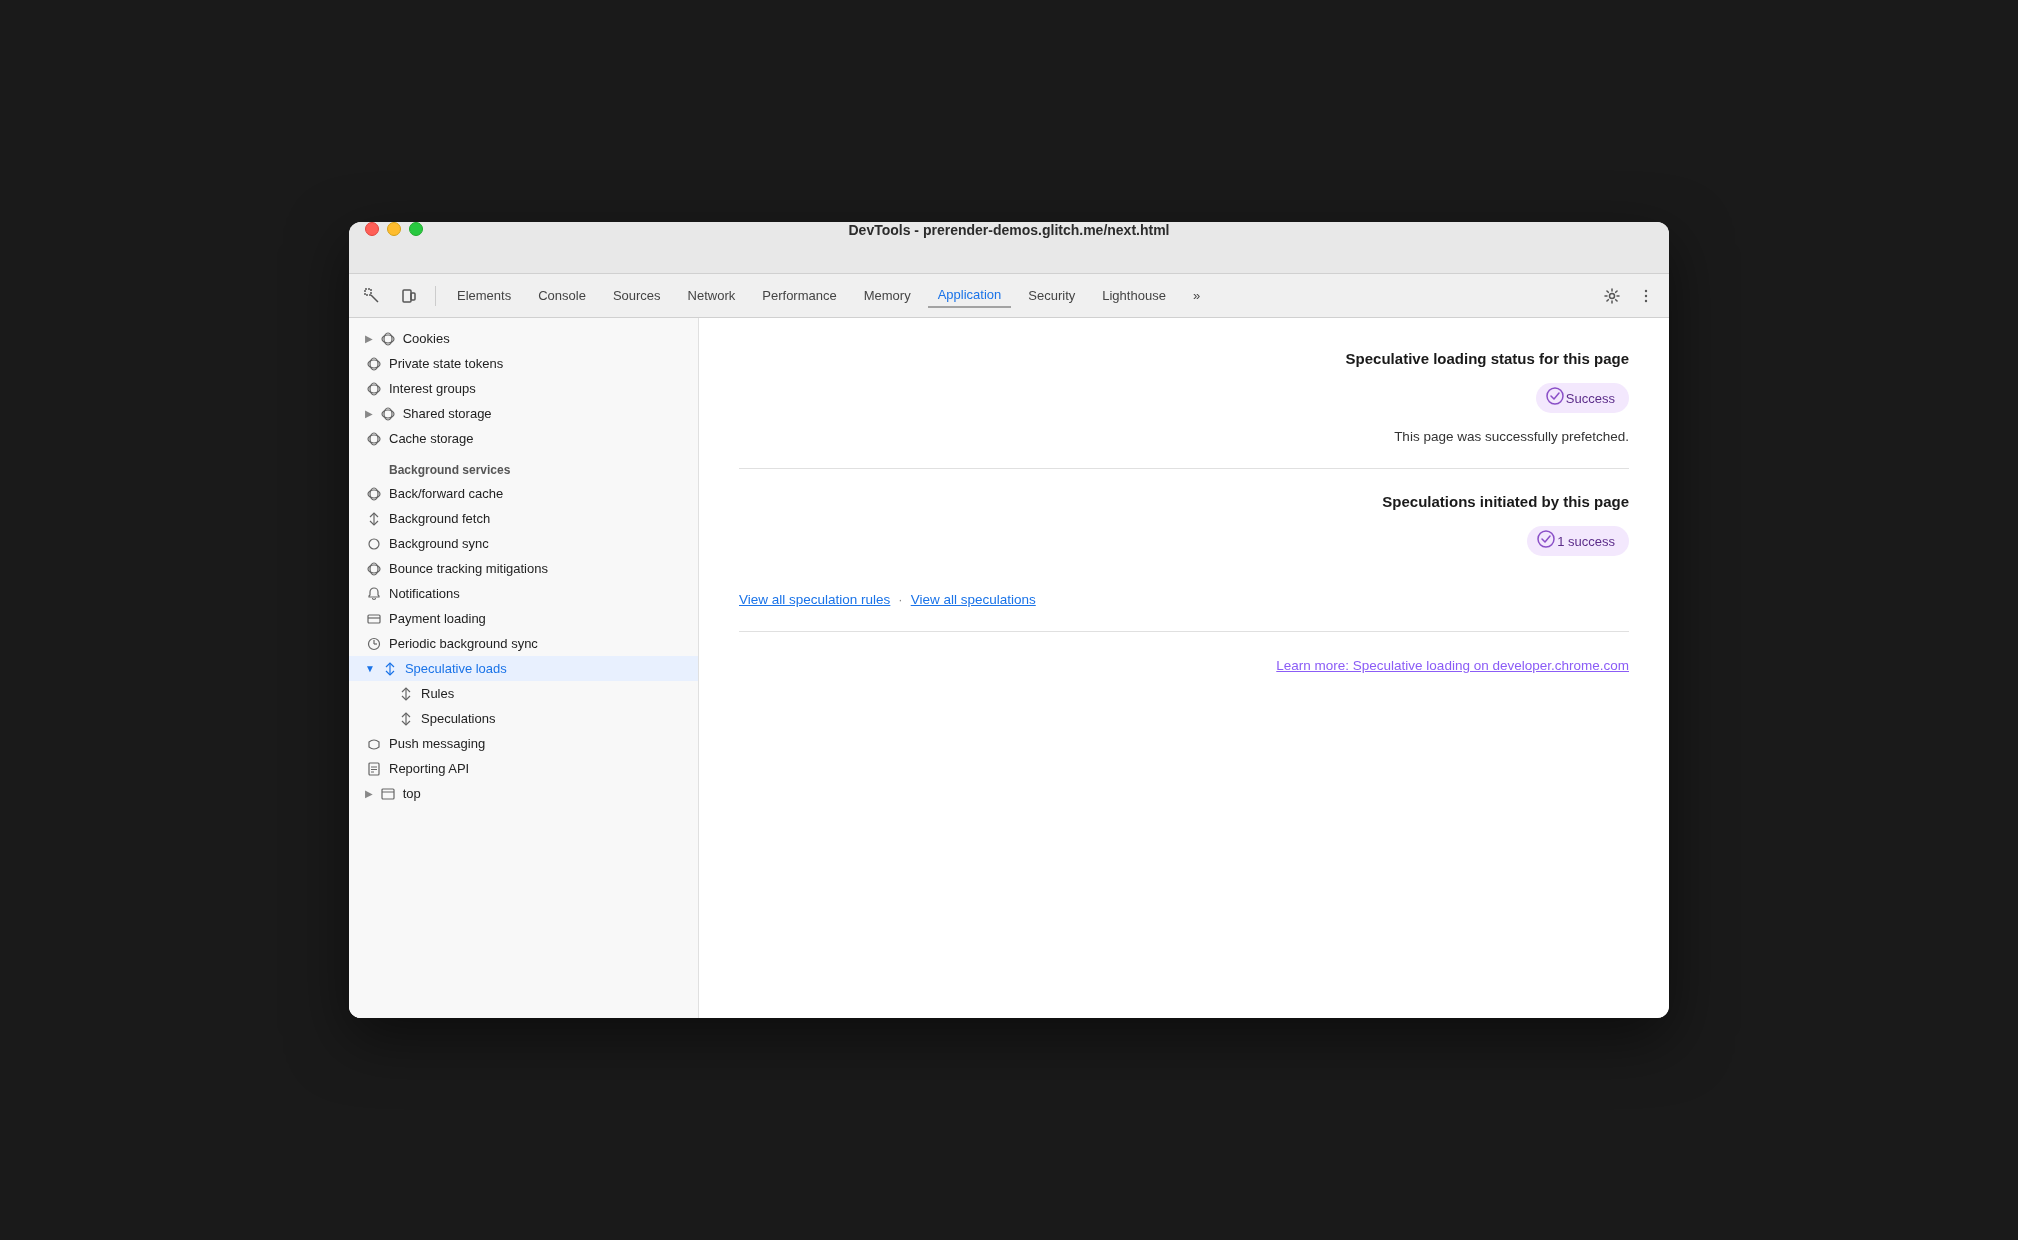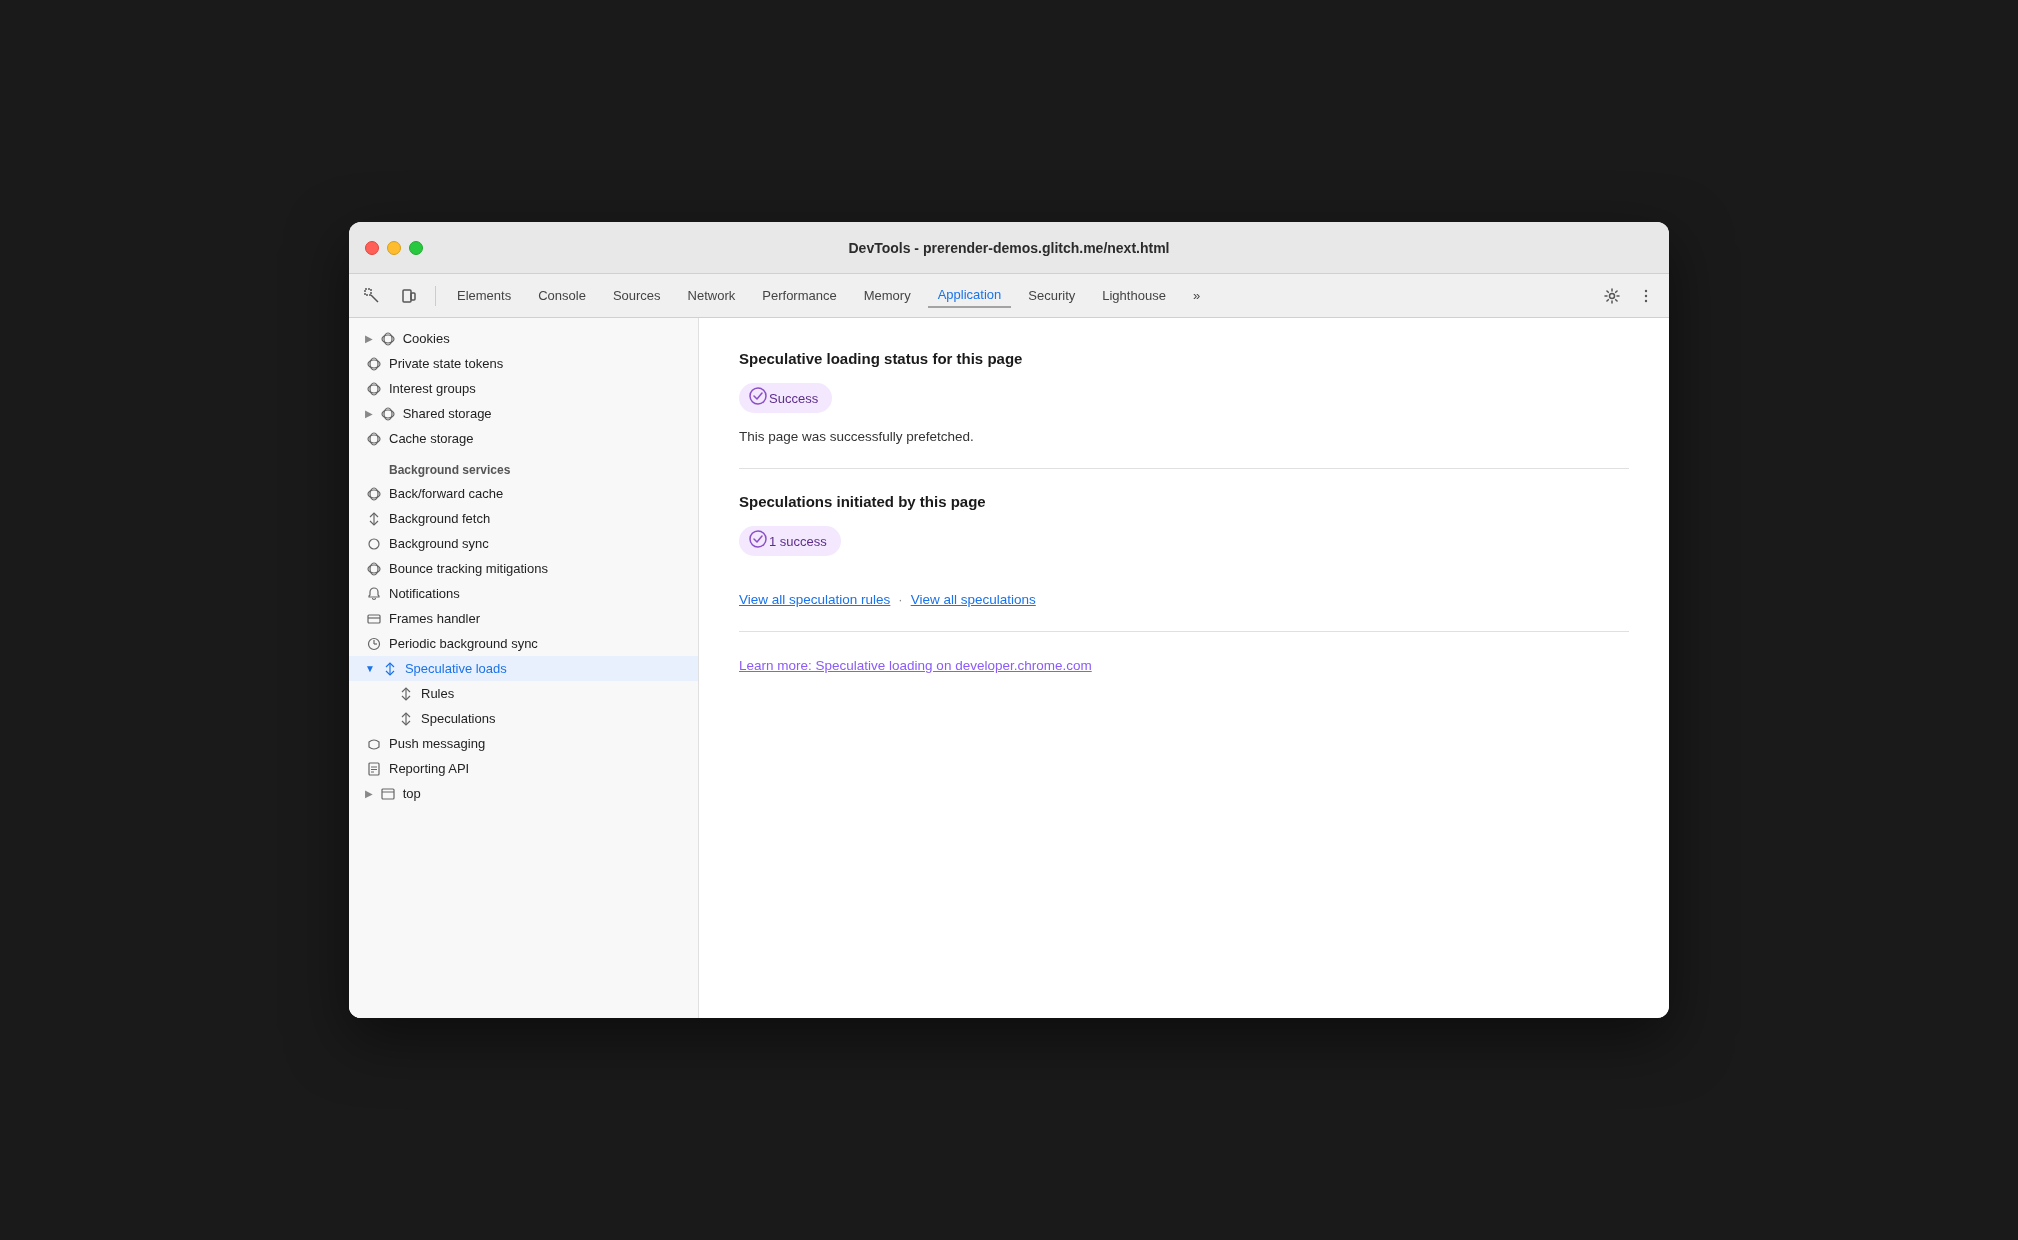--- a/index.html
+++ b/index.html
@@ -16,21 +16,20 @@
       background: #f5f5f5;
       border-radius: 12px;
       overflow: hidden;
       box-shadow: 0 20px 60px rgba(0,0,0,0.5);
     }
     
     .titlebar {
       background: #e8e8e8;
       height: 52px;
       display: flex;
-      align-items: center;
       padding: 0 16px;
       position: relative;
       border-bottom: 1px solid #d0d0d0;
     }
     .traffic-lights {
       display: flex;
       gap: 8px;
       position: absolute;
       left: 16px;
     }
@@ -148,20 +147,21 @@
       padding-left: 20px;
     }
     
     .content {
       flex: 1;
       overflow-y: auto;
       padding: 32px 40px;
     }
     .section {
       margin-bottom: 0;
+      text-align: right;
     }
     .section-divider {
       border: none;
       border-top: 1px solid #e0e0e0;
       margin: 24px 0;
     }
     .section-title {
       font-size: 15px;
       font-weight: 700;
       color: #1a1a1a;
@@ -381,21 +381,21 @@
         <span>Notifications</span>
       </div>
 
       <div class="sidebar-item">
         <span class="icon">
           <svg width="14" height="14" viewBox="0 0 14 14" fill="none">
               <rect x="1" y="3" width="12" height="8" rx="1" stroke="#666" stroke-width="1.2" fill="none"></rect>
               <line x1="1" y1="6" x2="13" y2="6" stroke="#666" stroke-width="1.2"></line>
             </svg>
         </span>
-        <span>Frames handler</span>
+        <span>Payment loading</span>
       </div>
 
       <div class="sidebar-item">
         <span class="icon">
           <svg width="14" height="14" viewBox="0 0 14 14" fill="none">
               <circle cx="7" cy="7" r="5.5" stroke="#666" stroke-width="1.2"></circle>
               <line x1="7" y1="7" x2="7" y2="3" stroke="#666" stroke-width="1.2"></line>
               <line x1="7" y1="7" x2="10" y2="7" stroke="#666" stroke-width="1.2"></line>
             </svg>
         </span>

